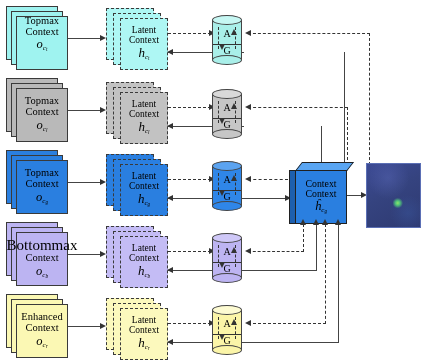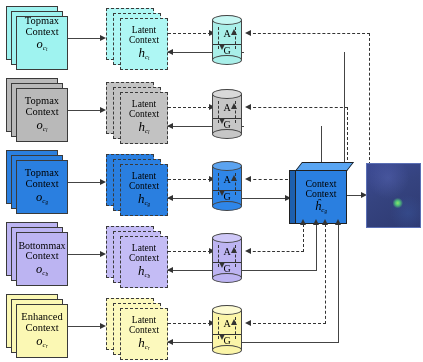--- a/index.html
+++ b/index.html
@@ -250,21 +250,21 @@
   <div class="hl" style="left:347px;top:195px;width:16px;"></div>
   <div class="ar ar-r" style="left:361px;top:191.6px;"></div>
 
   <div class="heat" style="left:366px;top:163px;width:55px;height:65px;"></div>
 
   <div class="src" style="left:6px;top:222px;width:62px;height:64px;">
     <div class="sh sh1" style="width:52px;height:54px;background:#bcb4f2;"></div>
     <div class="sh sh2" style="width:52px;height:54px;background:#bcb4f2;"></div>
     <div class="sh sh3" style="width:52px;height:54px;background:#bcb4f2;"></div>
     <div class="lbl" style="width:52px;height:54px;">
-      <div class="l1" style="font-size:10px;">Bottommax</div>
+      <div class="l1" style="font-size:15px;">Bottommax</div>
       <div class="l2">Context</div>
       <div class="sym"><i>o</i><sub>c</sub><sub><sub>b</sub></sub></div>
     </div>
   </div>
 
   <div class="hl" style="left:68px;top:254px;width:33px;"></div>
   <div class="ar ar-r" style="left:100px;top:250.5px;"></div>
 
   <div class="lat" style="left:106px;top:226px;width:62px;height:62px;">
     <div class="dh dh1" style="width:48px;height:52px;background:#c4bcf5;"></div>

